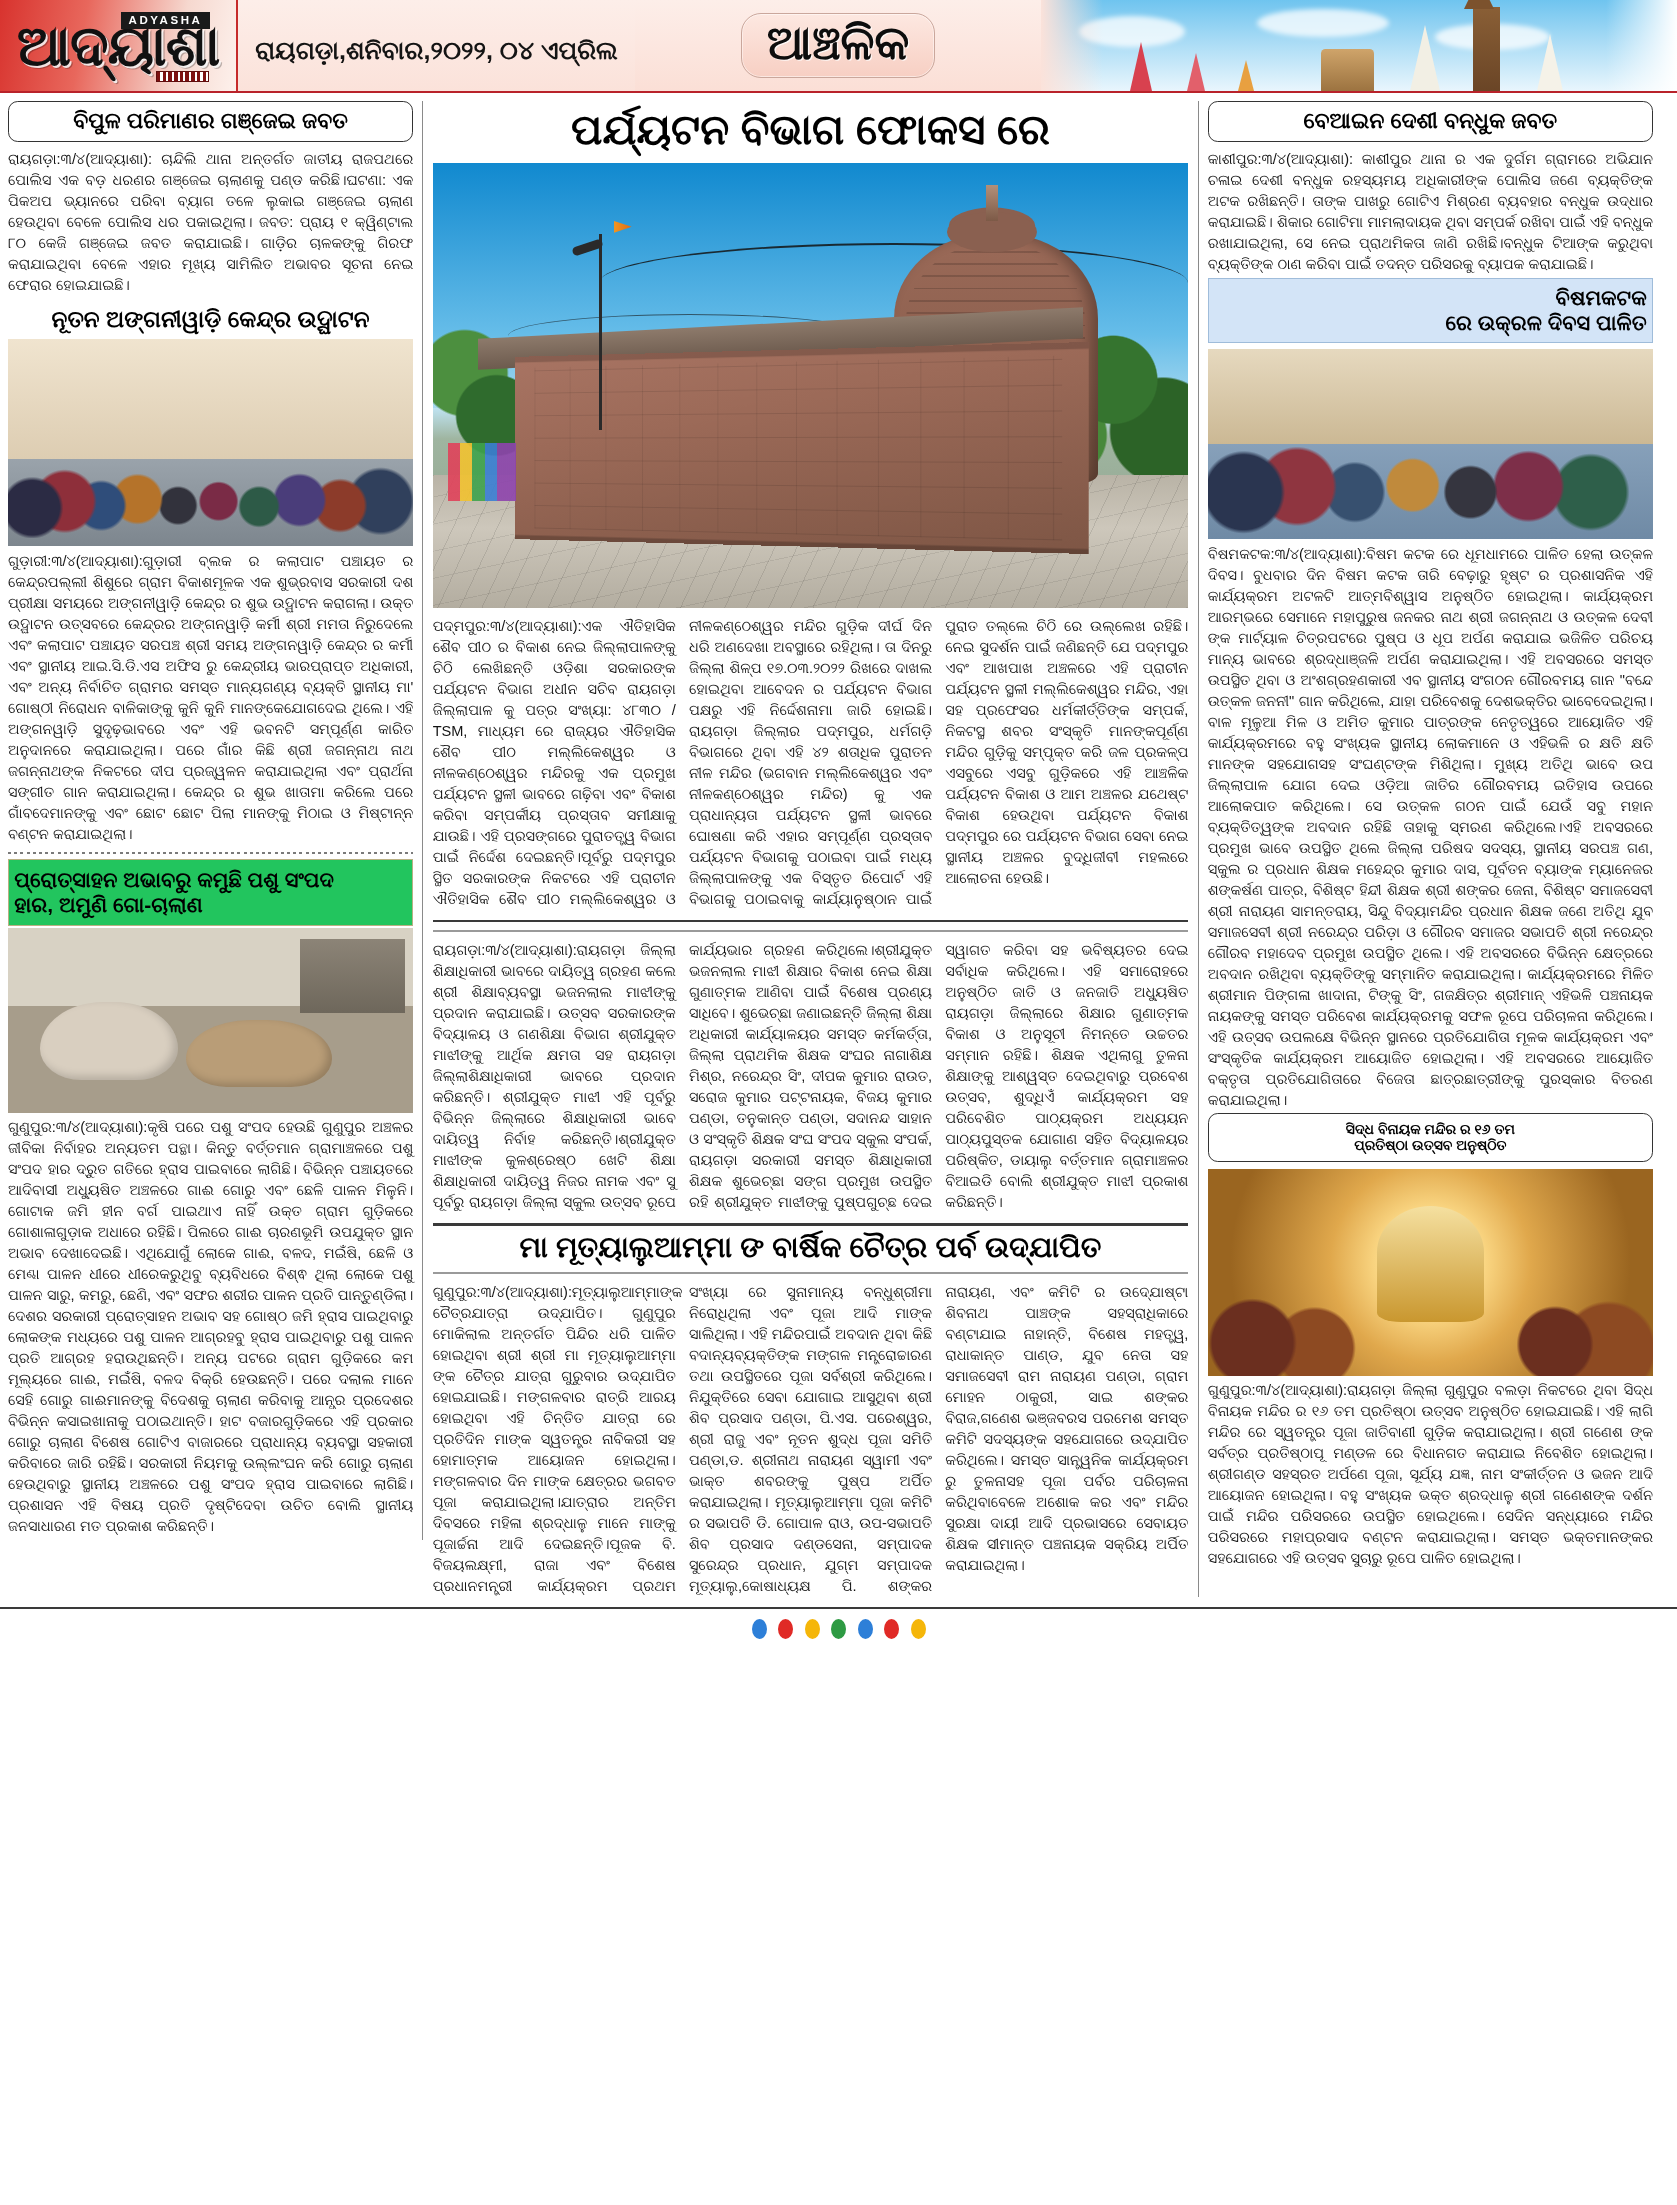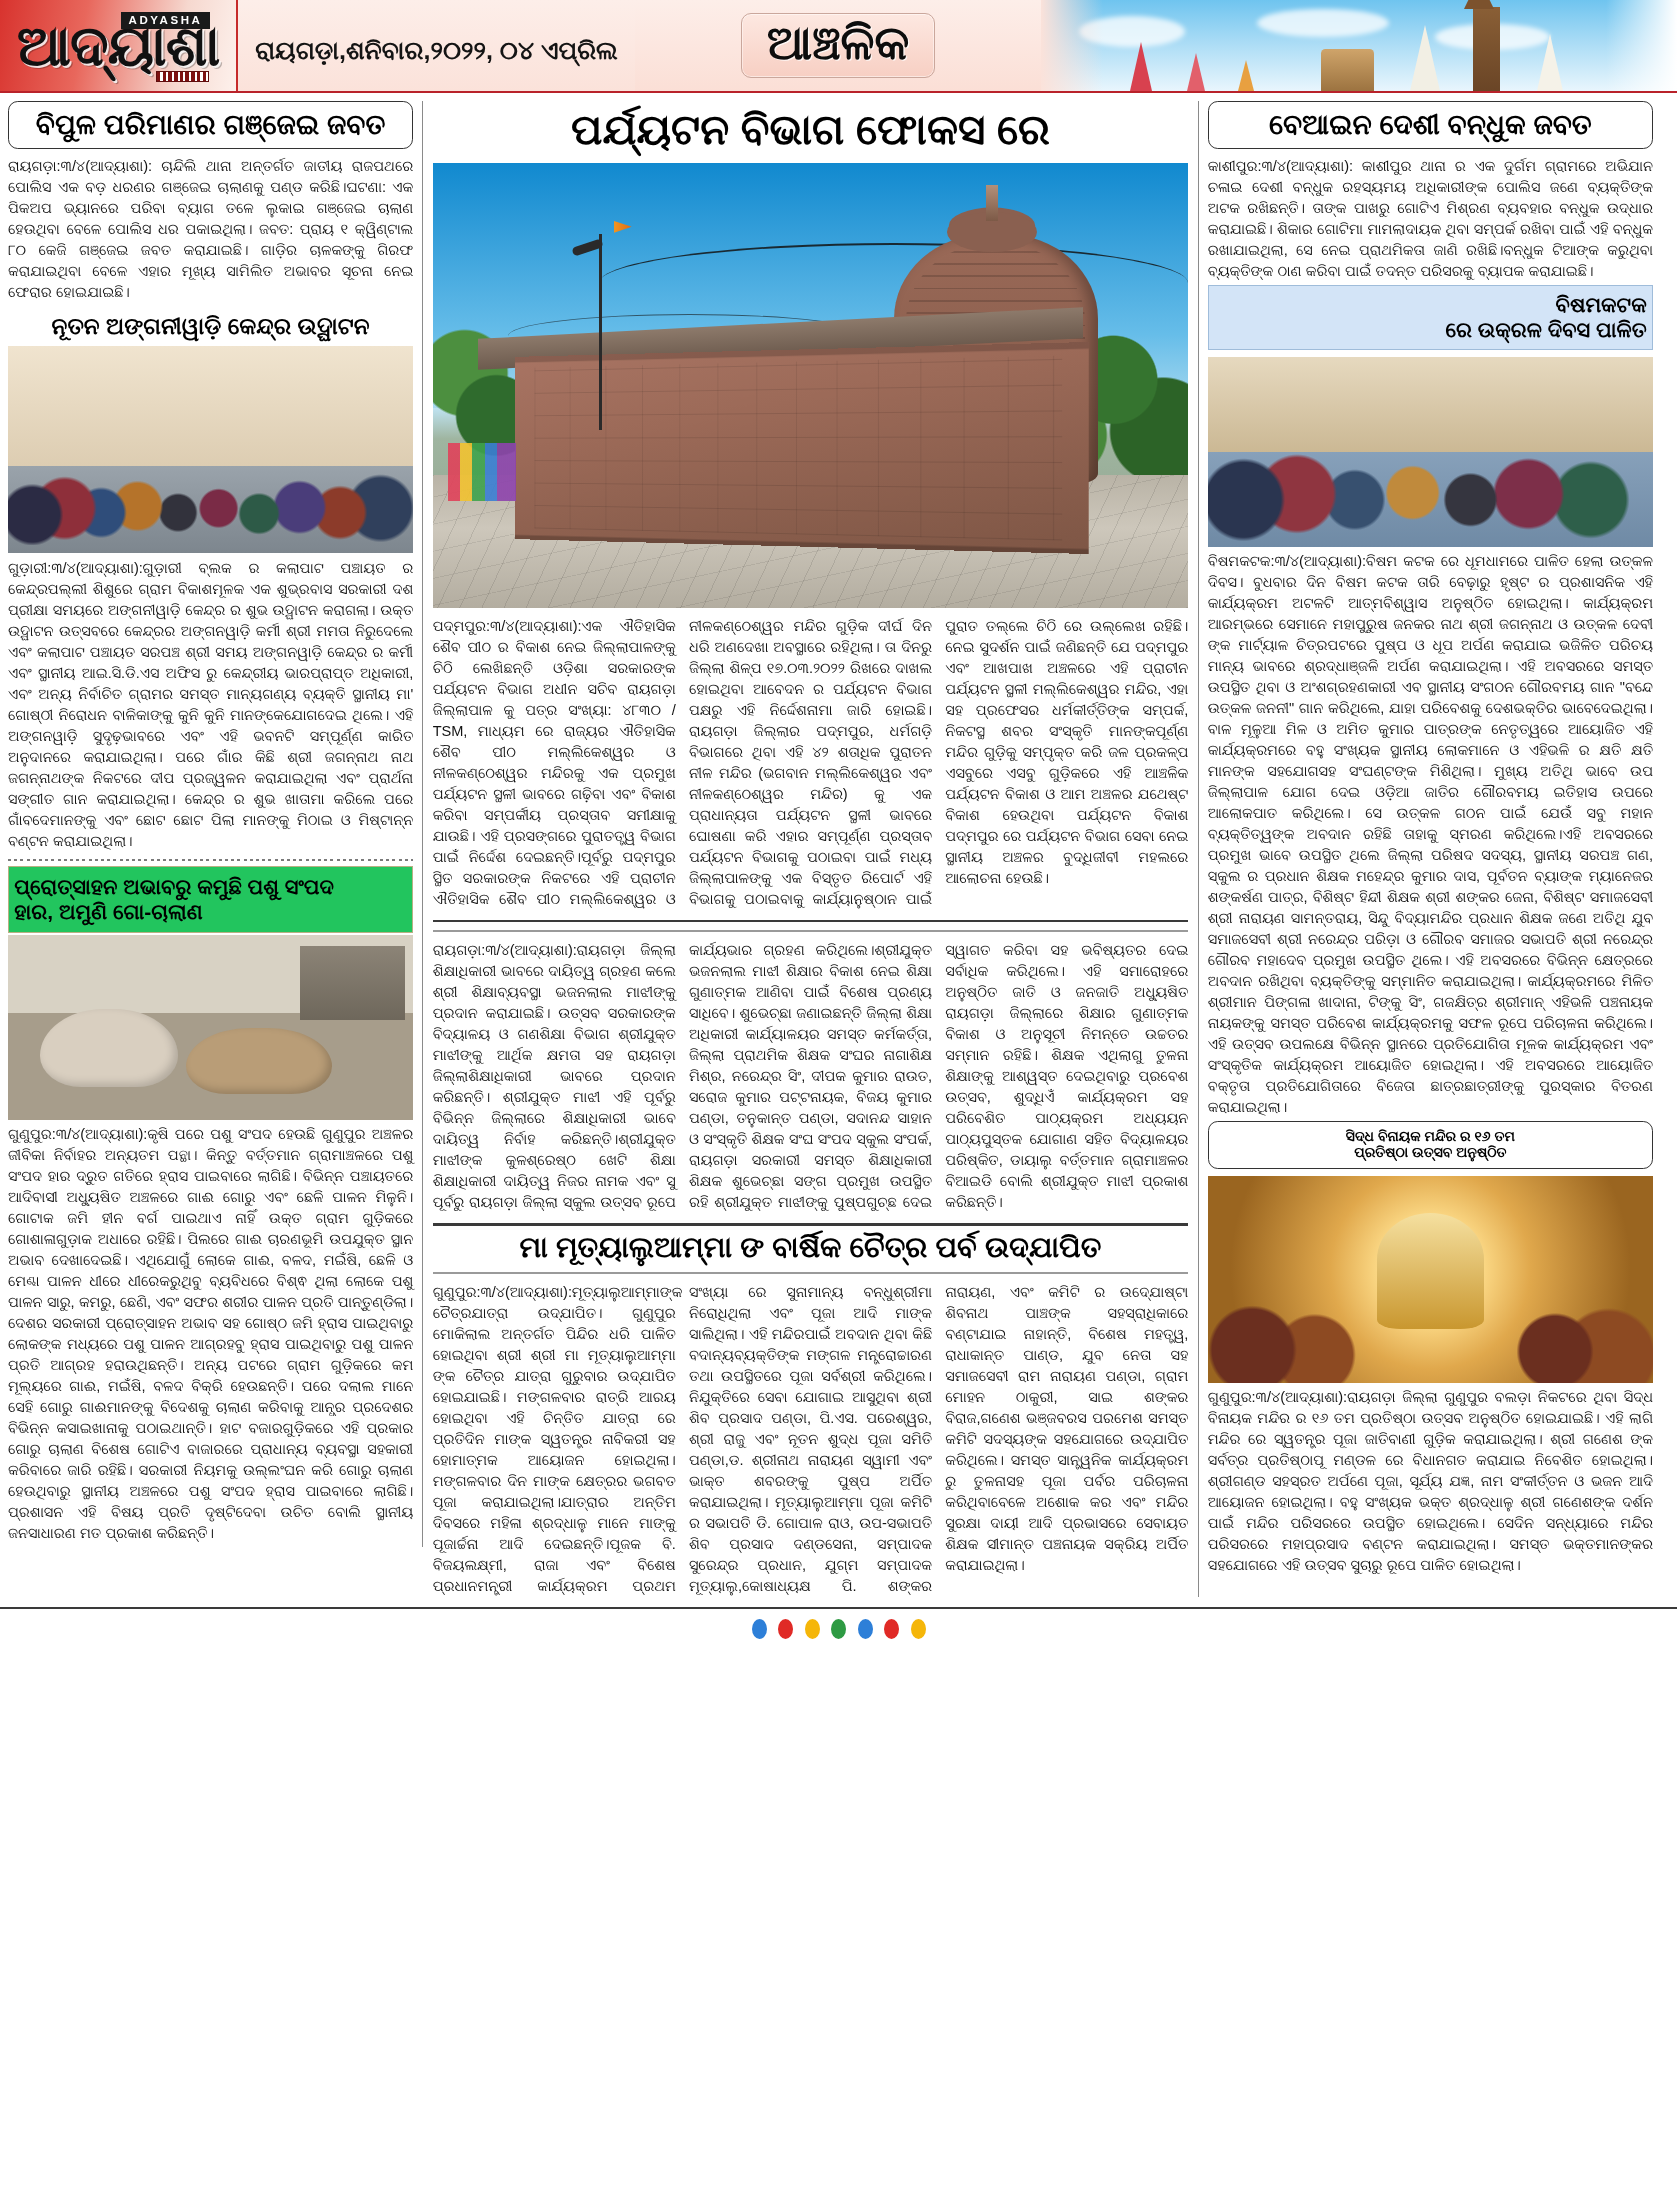--- a/index.html
+++ b/index.html
@@ -82,21 +82,21 @@
   .mh-section-wrap {
     flex: 0 0 406px;
     background: linear-gradient(180deg,#fdeee9 0%, #fbdfd6 100%);
     display: flex;
     align-items: center;
     justify-content: center;
     position: relative;
   }
   .mh-section {
     border: 1.3px solid #caa79c;
-    border-radius: 10px;
+    border-radius: 20px;
     background: linear-gradient(180deg,#fde8e1 0%, #f7cfc3 100%);
     padding: 3.5px 25px 8px;
     box-shadow: inset 0 0 0 0.9px rgba(255,255,255,.5);
   }
   .mh-section span {
     font-size: 47px;
     font-weight: bold;
     color: #0d0d0d;
     line-height: 1.1;
     text-shadow: 1.3px 1.3px 0 rgba(255,255,255,.8);
@@ -158,21 +158,21 @@
   
   .hl-box {
     border: 1.3px solid #333;
     border-radius: 9.7px;
     padding: 6.2px 4.4px 7px;
     text-align: center;
     margin-bottom: 7px;
     background: #fff;
   }
   .hl-box span {
-    font-size: 28px; font-weight: bold; color: #000; line-height: 1.18;
+    font-size: 22px; font-weight: bold; color: #000; line-height: 1.18;
     display: block;
   }
   .hl-box.tall span { font-size: 14px; }
 
   .hl-plain {
     text-align: center;
     margin: 8.8px 0 6.2px;
   }
   .hl-plain span {
     font-size: 23px; font-weight: bold; color:#000; line-height:1.22; display:block;

